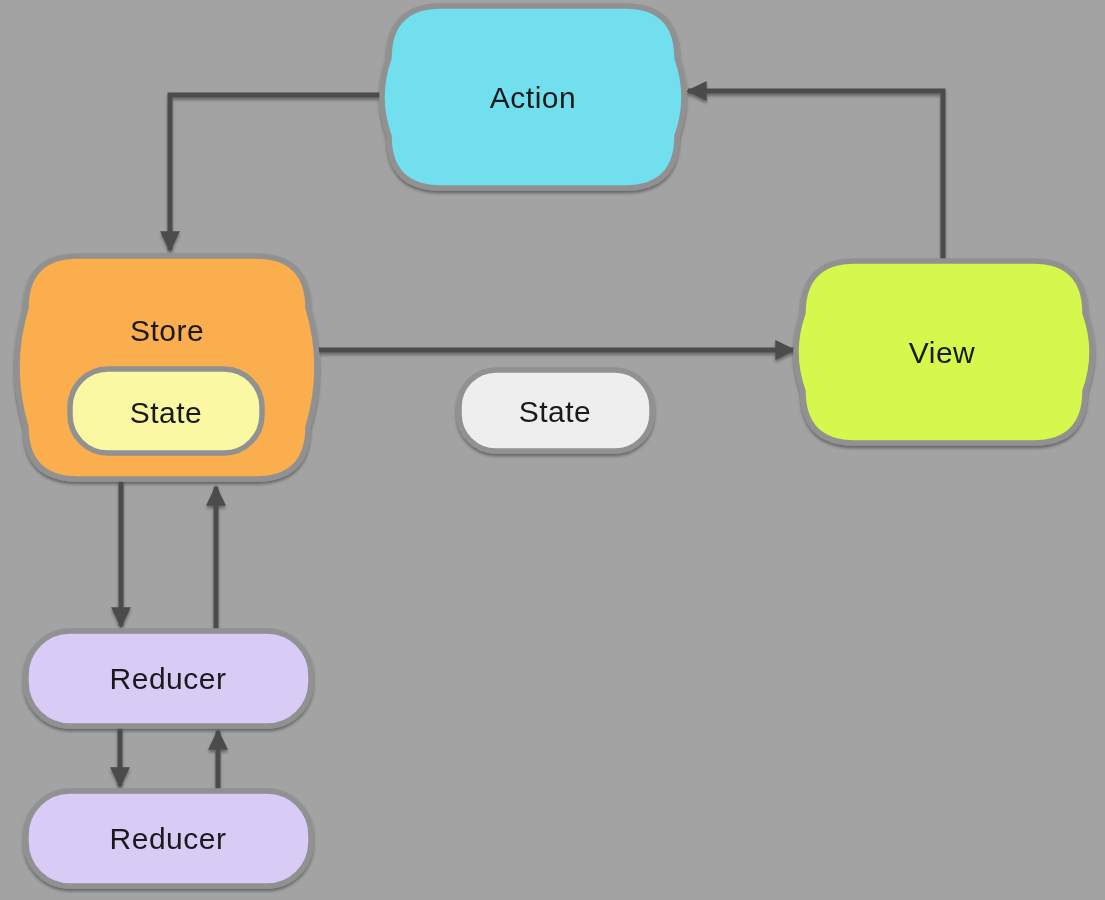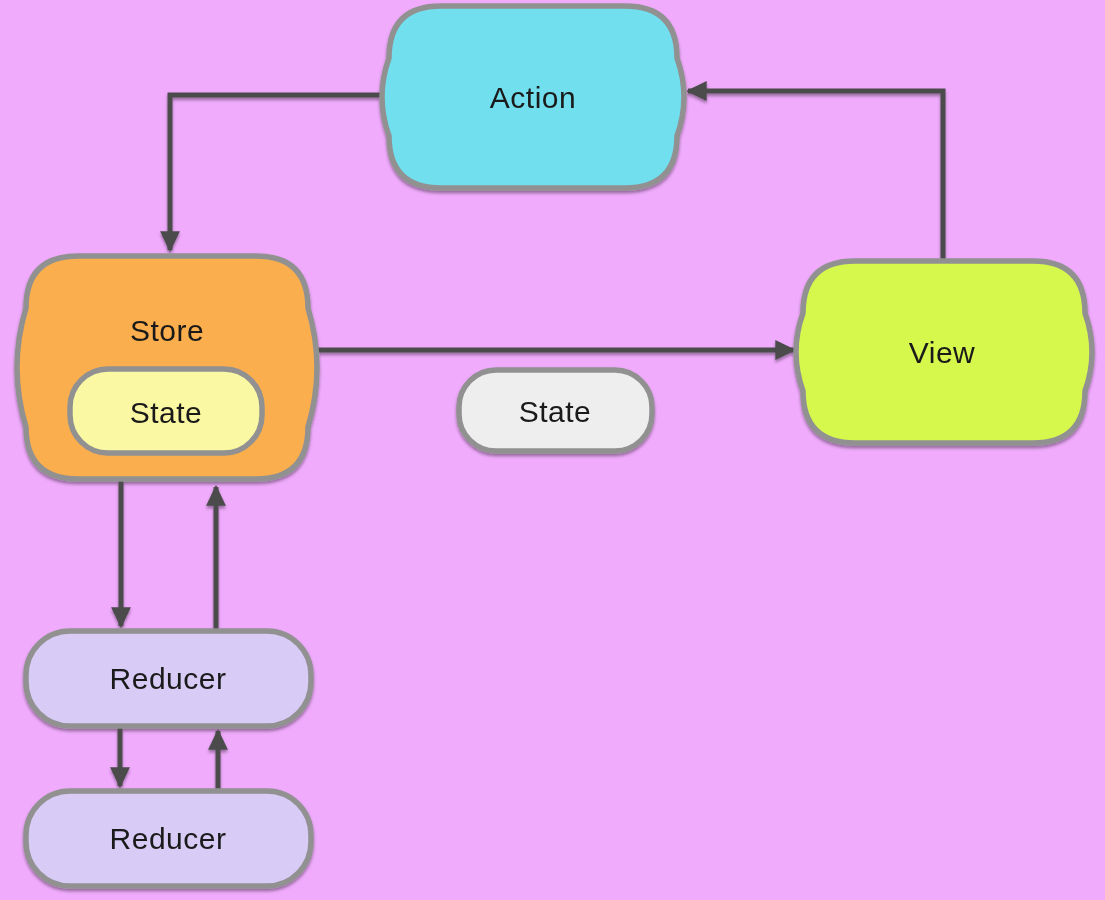--- a/index.html
+++ b/index.html
@@ -1,20 +1,20 @@
 <!DOCTYPE html>
 <html><head>
 <meta charset="utf-8">
 <style>
   html, body { margin: 0; padding: 0; background: #ffffff; }
   .canvas {
     position: relative;
     width: 1105px;
     height: 900px;
-    background: #f0abfc;
+    background: #a3a3a3;
     overflow: hidden;
   }
   svg { display: block; }
   .node-label {
     font-family: "Liberation Sans", sans-serif;
     font-size: 30px;
     font-weight: 300;
     letter-spacing: 0.5px;
   }
   .arrow {

